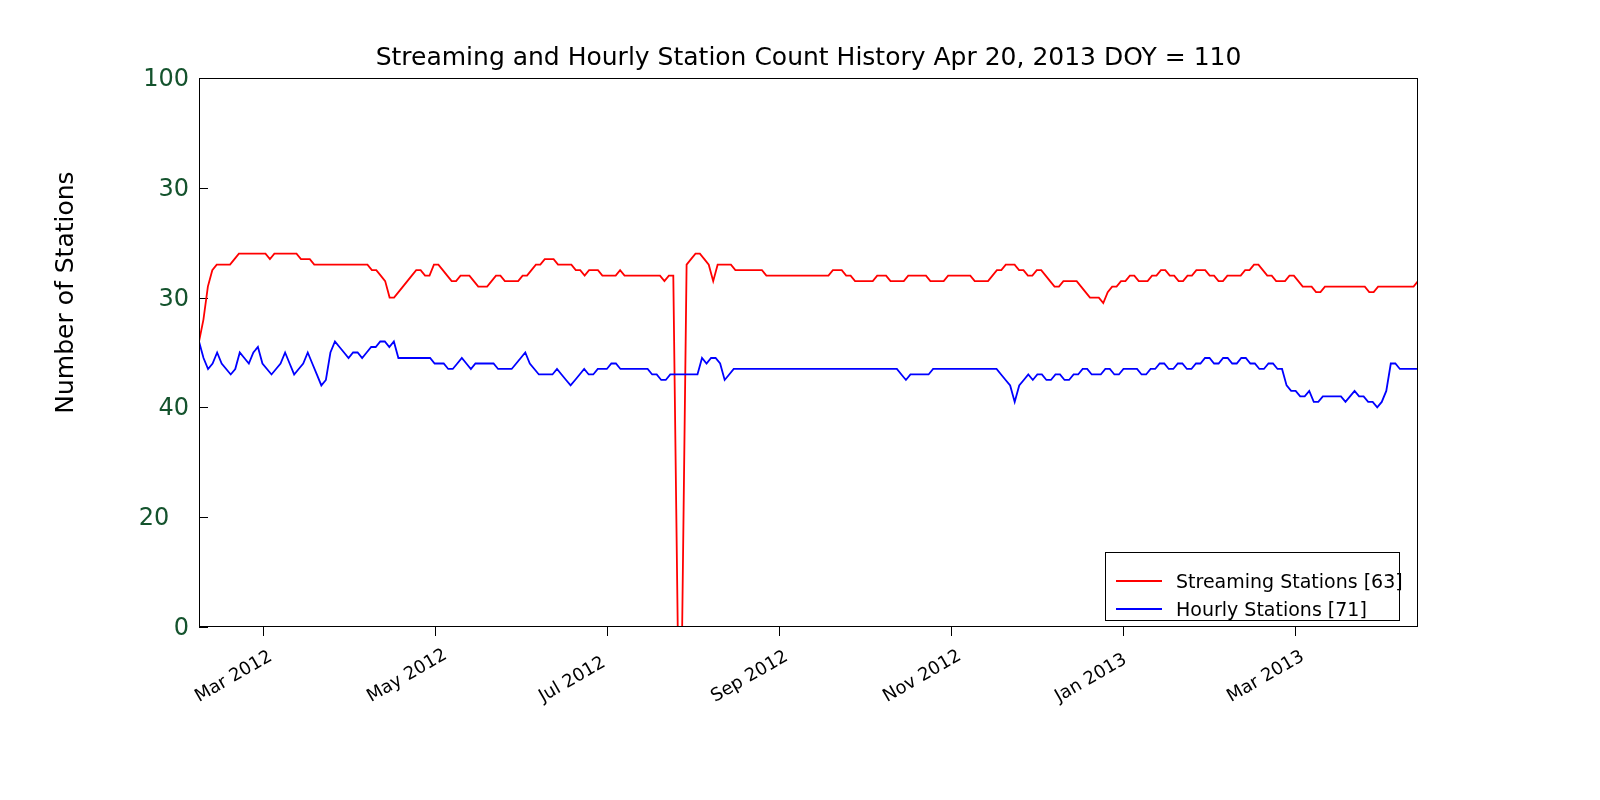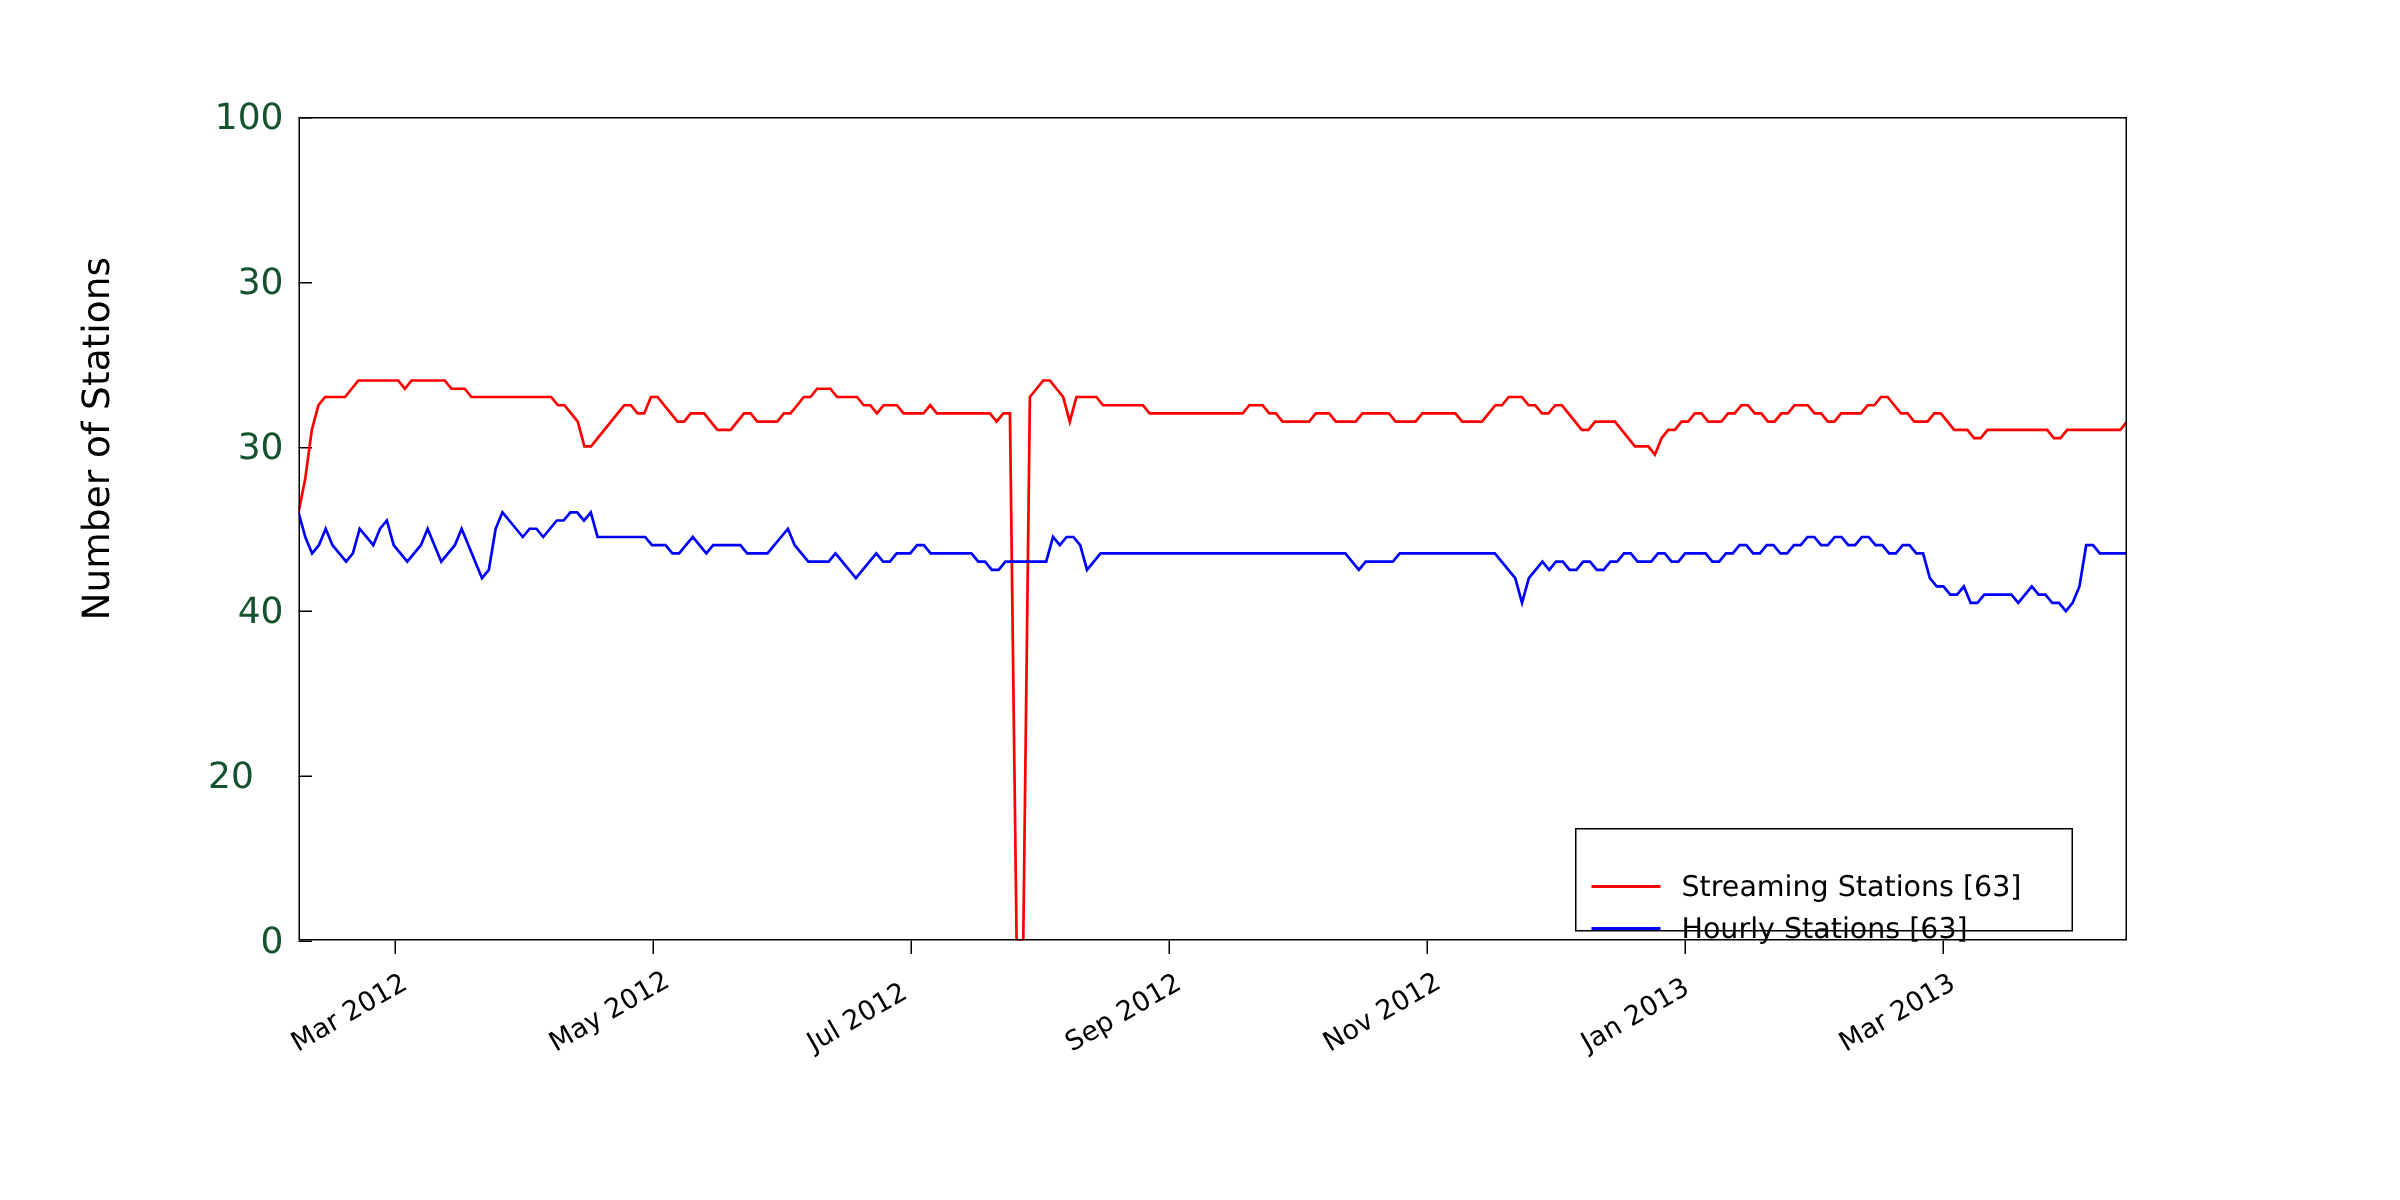--- a/index.html
+++ b/index.html
@@ -41,33 +41,34 @@
     text-align:center;font-size:25px;color:#000;
   }
 
   .xtick-label{
     position:absolute;top:641px;font-size:18px;color:#000;
     white-space:nowrap;transform-origin:left top;
     transform:rotate(-30deg) translate(-86px,4px);
   }
 
   #legend{
-    position:absolute;left:1050px;top:552px;width:332px;height:69px;
+    position:absolute;left:1105px;top:552px;width:295px;height:69px;
     border:1.4px solid #000;background:#fff;box-sizing:border-box;
-    padding:24px 10px 0 10px;
+    padding:14px 10px 0 10px;
   }
   .legend-row{display:flex;align-items:center;height:28px;}
   .legend-swatch{width:46px;height:0;border-top:2px solid #000;margin-right:14px;flex:0 0 46px;}
   .legend-text{font-size:19px;color:#000;white-space:nowrap;}
 </style>
 </head>
 <body>
 
 <div id="figure">
 
+  <div id="plot-title">Streaming and Hourly Station Count History Apr 20, 2013 DOY = 110</div>
 
   <div id="ylabel">Number of Stations</div>
 
   <div id="ytick-labels">
       <div class="ytick-label" style="top: 549px;">0</div>
       <div class="ytick-label" style="top: 439.2px; text-align: center;">20</div>
       <div class="ytick-label" style="top: 329.4px;">40</div>
       <div class="ytick-label" style="top: 219.6px;">30</div>
       <div class="ytick-label" style="top: 109.8px;">30</div>
       <div class="ytick-label" style="top: 0px;">100</div>
@@ -108,17 +109,17 @@
 
   <div id="axes-frame"></div>
 
   <div id="legend">
     <div class="legend-row">
       <span class="legend-swatch" style="border-top-color:#ff0000"></span>
       <span class="legend-text">Streaming Stations [63]</span>
     </div>
     <div class="legend-row">
       <span class="legend-swatch" style="border-top-color:#0000ff"></span>
-      <span class="legend-text">Hourly Stations [63]</span>
+      <span class="legend-text">Hourly Stations [71]</span>
     </div>
   </div>
 
 </div>
 
 </body></html>

